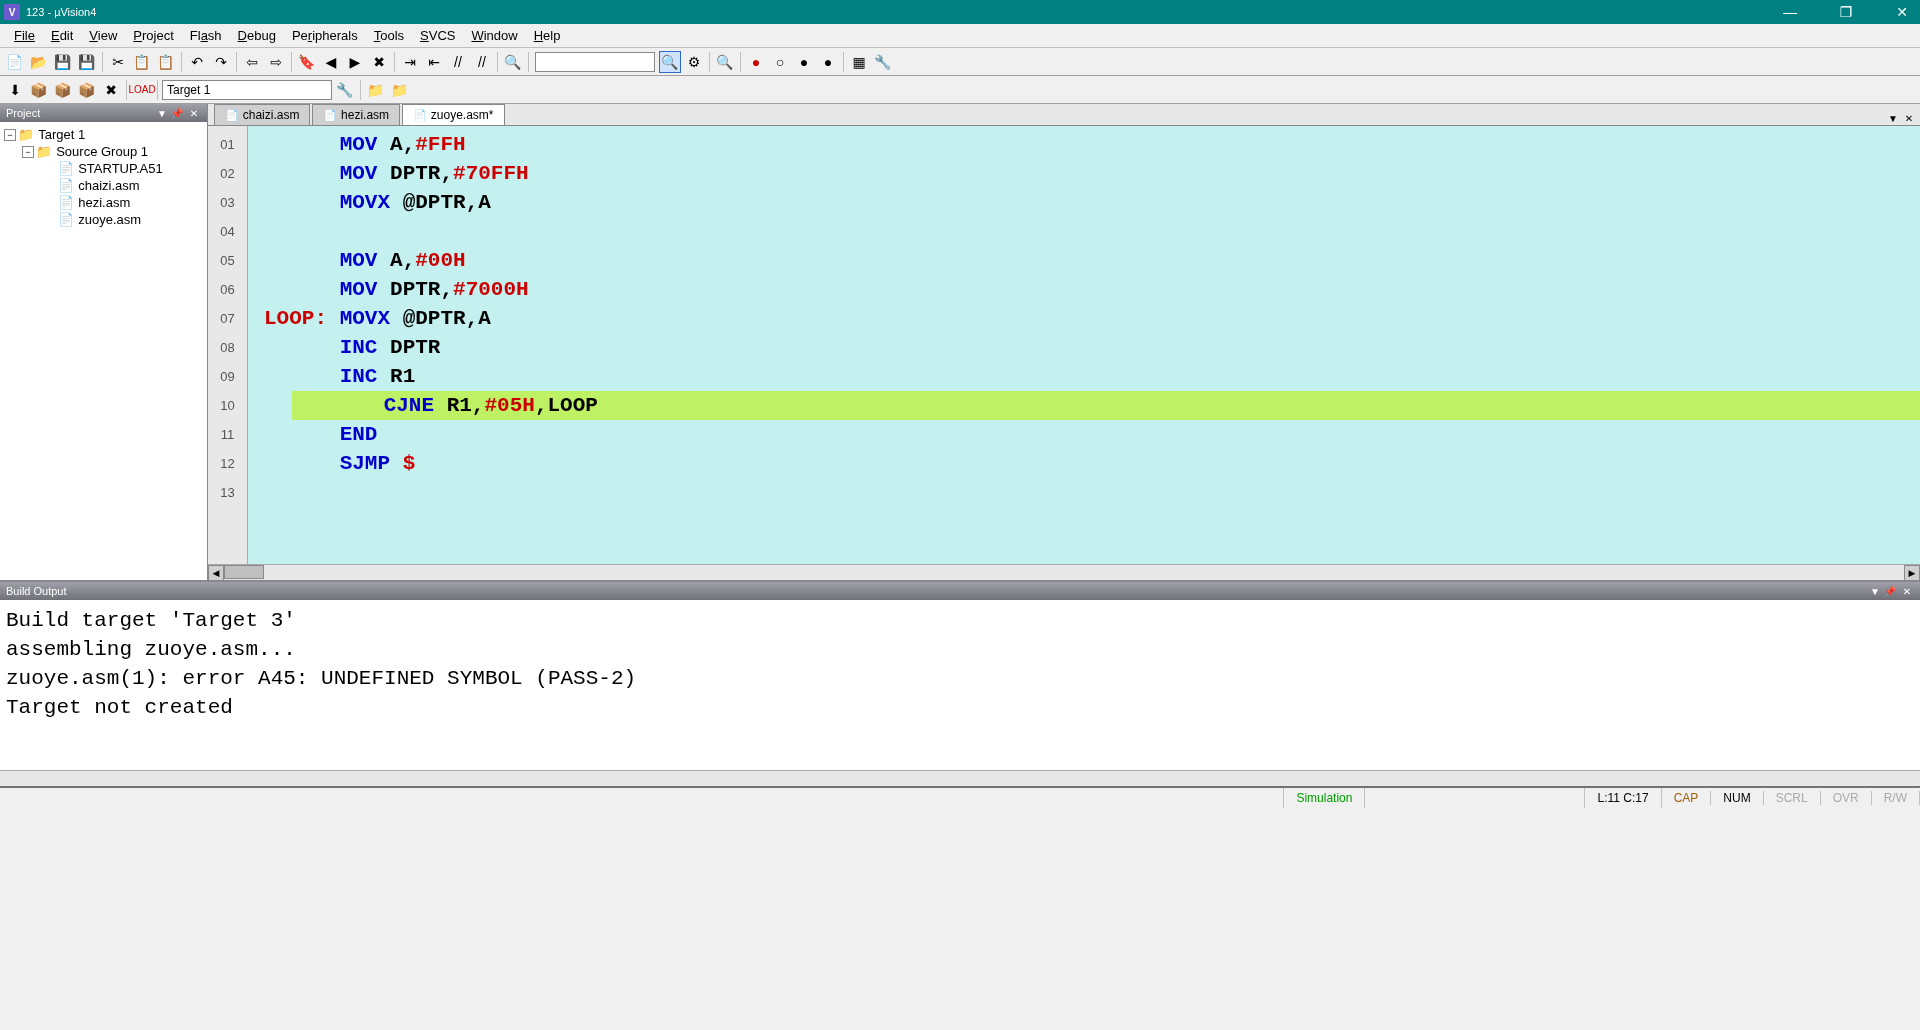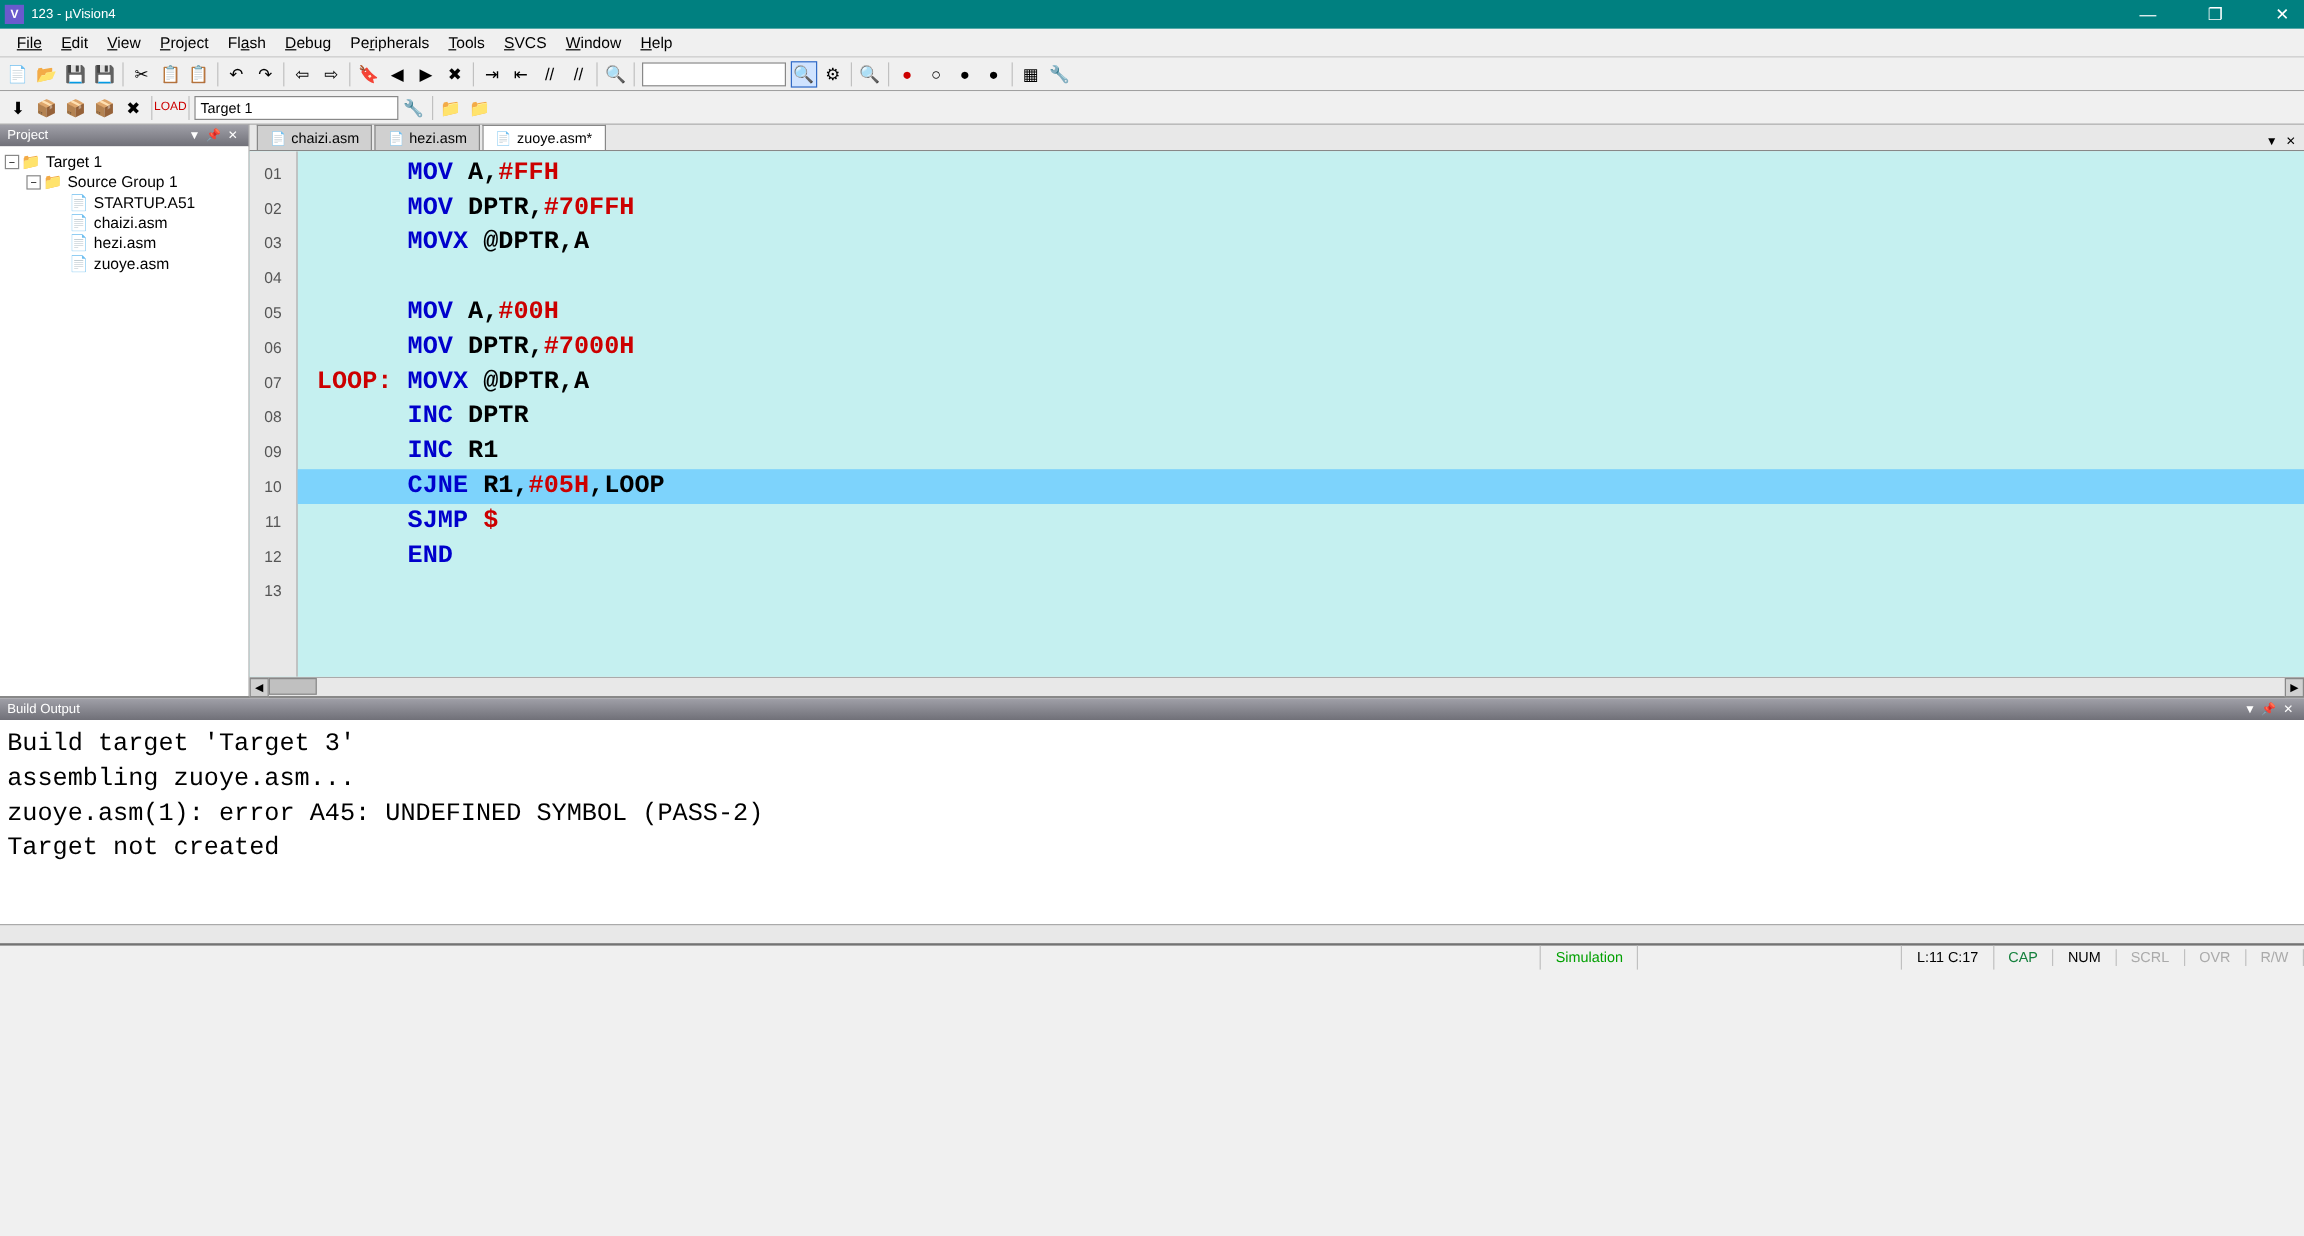--- a/index.html
+++ b/index.html
@@ -41,21 +41,21 @@
     .tab { padding: 3px 10px; background: #d0d0d0; border: 1px solid #888; border-bottom: none; margin-right: 2px; font-size: 12px; cursor: pointer; display: flex; align-items: center; gap: 4px; }
     .tab.active { background: white; }
     .tab-icon { font-size: 11px; }
     .tabs-right { margin-left: auto; margin-right: 4px; display: flex; gap: 2px; }
     
     .editor { flex: 1; display: flex; background: #c5f0f0; overflow: hidden; position: relative; }
     .gutter { width: 40px; background: #e8e8e8; border-right: 1px solid #aaa; padding-top: 4px; text-align: center; font-family: Liberation Sans, sans-serif; font-size: 13px; color: #555; }
     .gutter-line { height: 29px; line-height: 29px; }
     .code { flex: 1; padding: 4px 0 4px 0; font-family: "Consolas", "Courier New", monospace; font-size: 21px; font-weight: bold; line-height: 29px; }
     .code-line { height: 29px; white-space: pre; padding-left: 16px; }
-    .code-line.current { background: #7dd3fc; }
+    .code-line.current { background: #bef264; margin-left: 44px; }
     .kw { color: #0000cc; }
     .imm { color: #cc0000; }
     .lbl { color: #cc0000; }
     .reg { color: #000; }
     
     .hscroll { height: 16px; background: #e8e8e8; border-top: 1px solid #aaa; display: flex; }
     .hscroll-btn { width: 16px; height: 16px; background: #d0d0d0; border: 1px solid #888; display: flex; align-items: center; justify-content: center; font-size: 9px; }
     .hscroll-thumb { width: 40px; height: 14px; background: #c0c0c0; border: 1px solid #888; }
     
     .build-panel { border-top: 2px solid #888; }
@@ -235,22 +235,22 @@
           <div class="code-line">      <span class="kw">MOV</span><span class="reg"> A,</span><span class="imm">#FFH</span></div>
           <div class="code-line">      <span class="kw">MOV</span><span class="reg"> DPTR,</span><span class="imm">#70FFH</span></div>
           <div class="code-line">      <span class="kw">MOVX</span><span class="reg"> @DPTR,A</span></div>
           <div class="code-line"></div>
           <div class="code-line">      <span class="kw">MOV</span><span class="reg"> A,</span><span class="imm">#00H</span></div>
           <div class="code-line">      <span class="kw">MOV</span><span class="reg"> DPTR,</span><span class="imm">#7000H</span></div>
           <div class="code-line"><span class="lbl">LOOP:</span> <span class="kw">MOVX</span><span class="reg"> @DPTR,A</span></div>
           <div class="code-line">      <span class="kw">INC</span><span class="reg"> DPTR</span></div>
           <div class="code-line">      <span class="kw">INC</span><span class="reg"> R1</span></div>
           <div class="code-line current">      <span class="kw">CJNE</span><span class="reg"> R1,</span><span class="imm">#05H</span><span class="reg">,LOOP</span></div>
+          <div class="code-line">      <span class="kw">END</span></div>
           <div class="code-line">      <span class="kw">SJMP</span><span class="reg"> </span><span class="imm">$</span></div>
-          <div class="code-line">      <span class="kw">END</span></div>
         </div>
     </div>
     <div class="hscroll">
       <div class="hscroll-btn">◀</div>
       <div class="hscroll-thumb"></div>
       <div style="flex:1"></div>
       <div class="hscroll-btn">▶</div>
     </div>
   </div>
 </div>
@@ -272,19 +272,19 @@
     </div>
   <div class="build-hscroll"></div>
 </div>
 
 <div class="statusbar">
   <div class="status-cell" style="flex:1"></div>
   <div class="status-cell status-sim">Simulation</div>
   <div class="status-cell" style="width:220px"></div>
   <div class="status-cell">L:11 C:17</div>
   <div class="status-right">
-    <div class="status-cell" style="color:#15803d">CAP</div>
+    <div class="status-cell" style="color:#a16207">CAP</div>
     <div class="status-cell">NUM</div>
     <div class="status-cell" style="color:#aaa">SCRL</div>
     <div class="status-cell" style="color:#aaa">OVR</div>
     <div class="status-cell" style="color:#aaa">R/W</div>
   </div>
 </div>
 
 </body></html>

